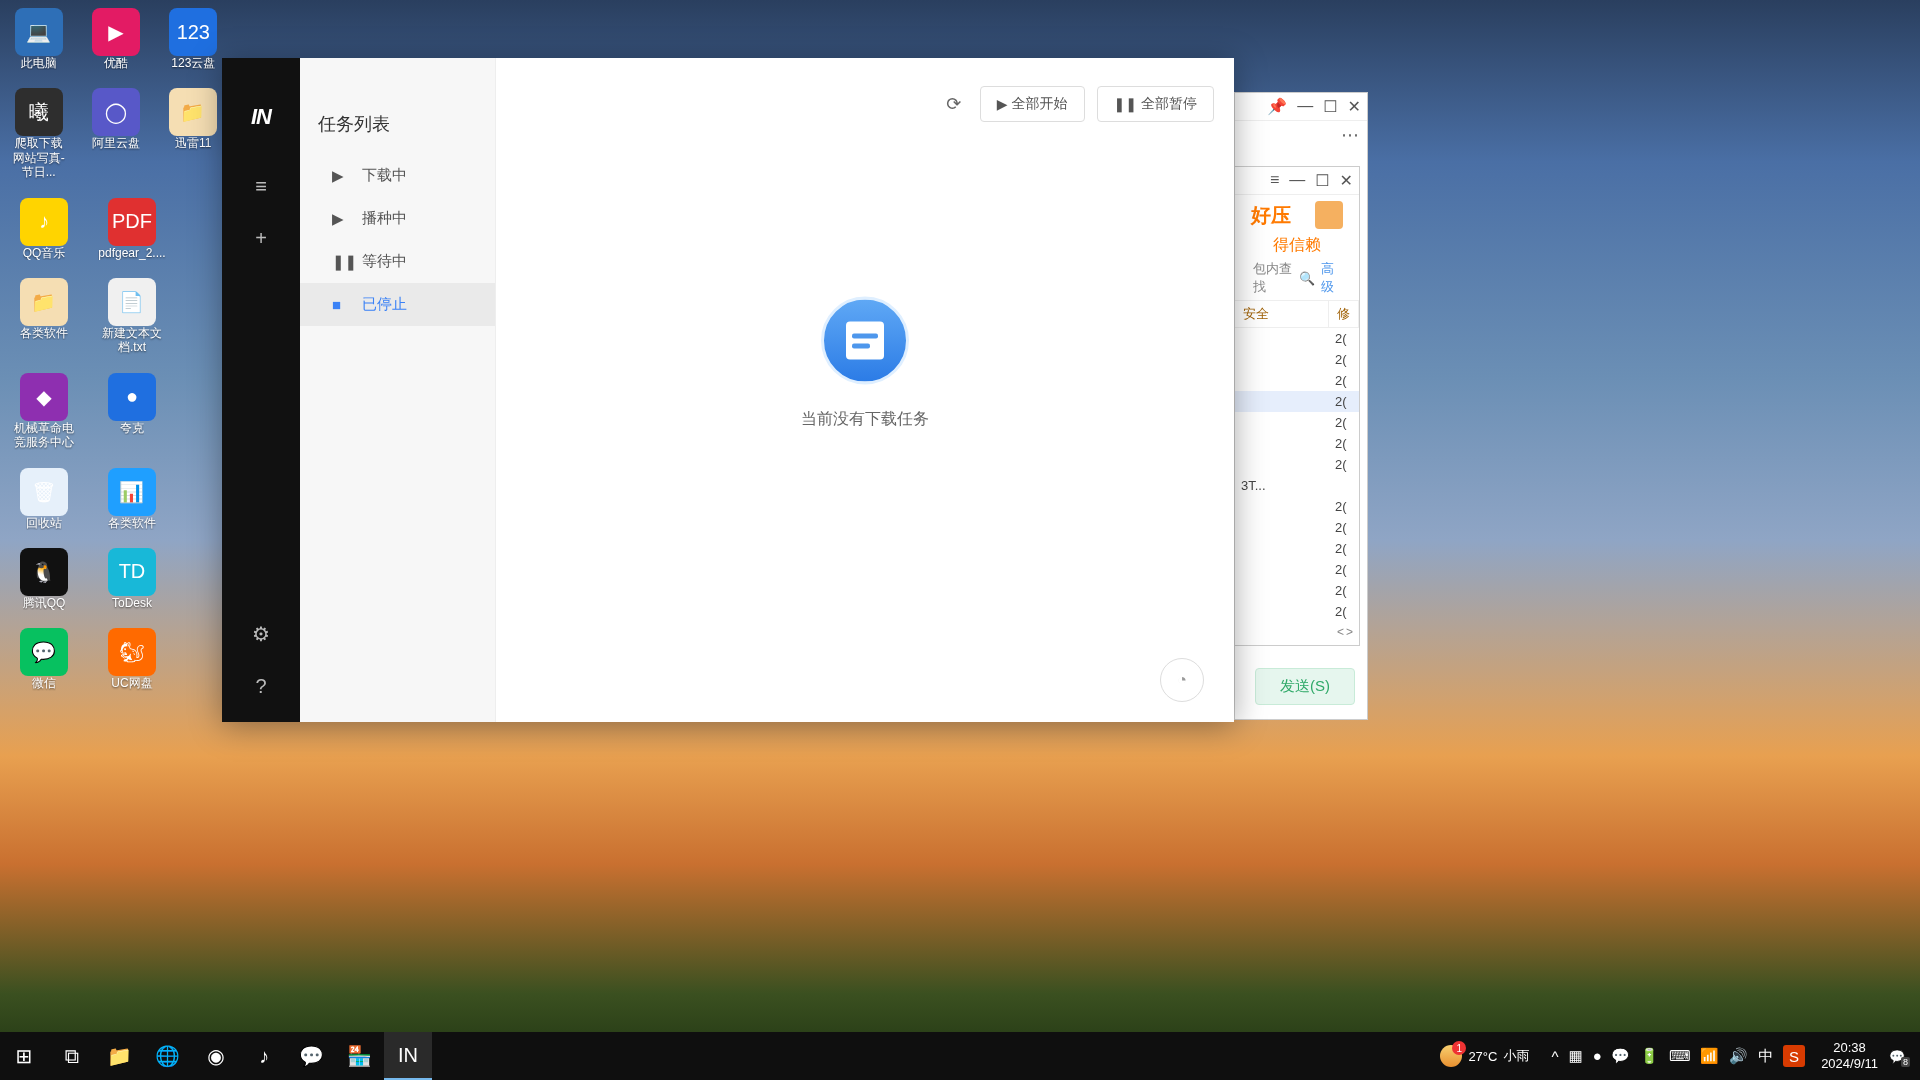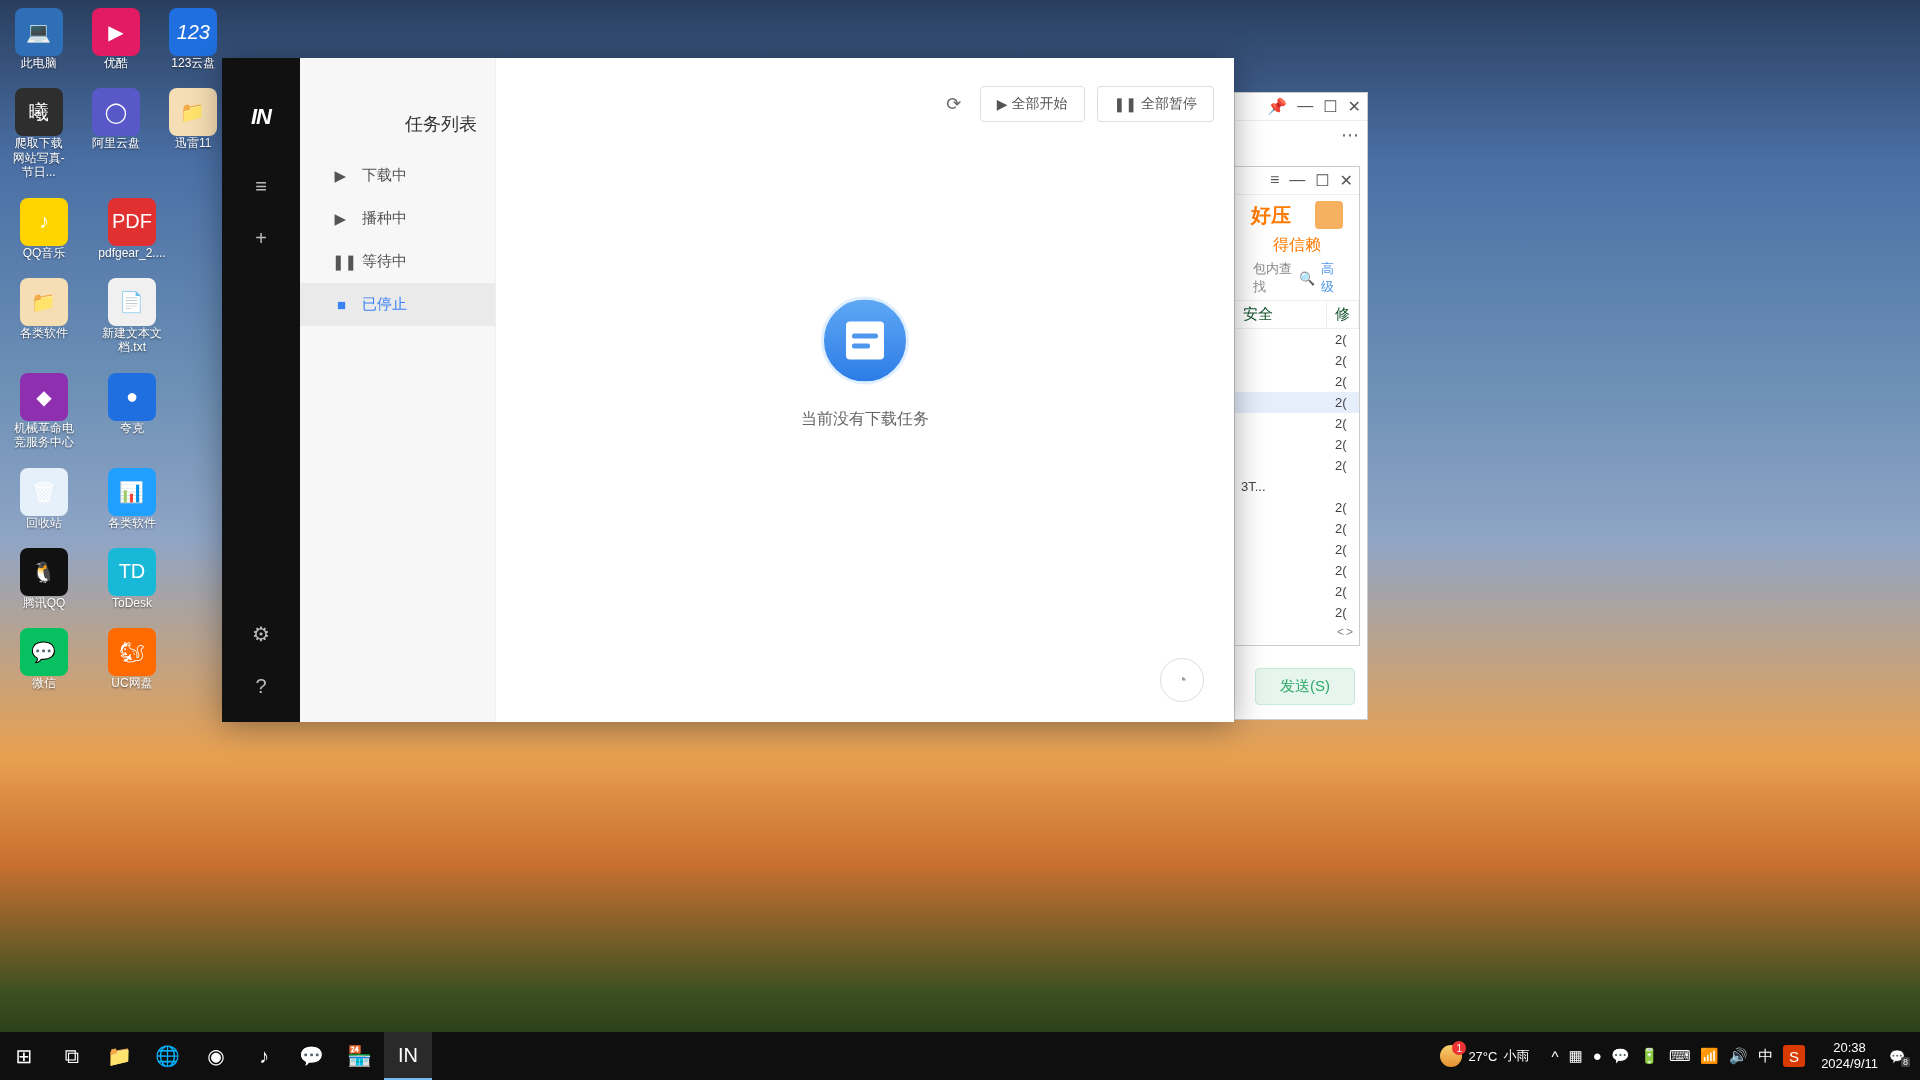--- a/index.html
+++ b/index.html
@@ -20,21 +20,21 @@
   position: absolute; left: 222px; top: 58px; width: 1012px; height: 664px;
   background: #fff; box-shadow: 0 4px 30px rgba(0,0,0,.35);
   display: flex;
 }
 .app .wctrl { position: absolute; top: 4px; right: 0; display:flex; }
 .app .wctrl span { width: 46px; height: 24px; display:flex; align-items:center; justify-content:center; color:#888; font-size:14px; cursor:pointer; }
 .app-sidebar { width: 78px; background: #111; display:flex; flex-direction:column; align-items:center; padding-top: 46px; }
 .app-sidebar .logo { color:#fff; font-weight:bold; font-style:italic; font-size:22px; letter-spacing:-1px; margin-bottom: 30px; }
 .app-sidebar .sbtn { width:36px; height:36px; display:flex; align-items:center; justify-content:center; color:#bbb; font-size:20px; margin: 8px 0; cursor:pointer; }
 .app-sidebar .sbtn.bottom { margin-top:auto; }
-.app-list { width: 196px; background:#f7f7f7; border-right:1px solid #eee; padding-top: 48px; text-align: right; }
+.app-list { width: 196px; background:#f7f7f7; border-right:1px solid #eee; padding-top: 48px; }
 .app-list .listtitle { padding: 6px 18px 18px; font-size:18px; color:#333; }
 .app-list .litem { display:flex; align-items:center; gap:16px; padding: 12px 20px 12px 32px; font-size:15px; color:#555; cursor:pointer; }
 .app-list .litem.active { background:#eaeaea; color:#3b82f6; }
 .app-list .litem .glyph { width:14px; display:inline-block; }
 .app-main { flex:1; position:relative; background:#fff; }
 .app-main .toolbar { position:absolute; top:28px; right:20px; display:flex; align-items:center; gap:12px; }
 .app-main .toolbar .refresh { width:28px; height:28px; display:flex; align-items:center; justify-content:center; color:#666; cursor:pointer; font-size:18px; }
 .app-main .toolbar button { padding: 8px 16px; border:1px solid #ddd; background:#fff; border-radius:4px; font-size:14px; color:#555; cursor:pointer; display:flex; align-items:center; gap:4px; }
 .app-main .empty { position:absolute; top:46%; left:50%; transform:translate(-50%,-50%); text-align:center; }
 .empty .eicon { width:88px; height:88px; margin:0 auto 24px; border-radius:50%; background:linear-gradient(to bottom,#5fa8f5,#2c7ce6); display:flex; align-items:center; justify-content:center; border:3px solid #dfefff; }
@@ -54,21 +54,21 @@
 
 
 .bgwin2 { position:absolute; left:1234px; top:166px; width:126px; height:480px; background:#fff; border:1px solid #ccc; }
 .bgwin2 .bar { display:flex; justify-content:flex-end; padding:4px 6px; gap:10px; color:#555; font-size:16px; border-bottom:1px solid #eee; }
 .bgwin2 .logo2 { display:flex; align-items:center; justify-content:space-around; padding:6px 4px; }
 .bgwin2 .logo2 .txt { color:#ff7a00; font-weight:bold; font-size:20px; }
 .bgwin2 .logo2 .box { width:28px; height:28px; background:#f5b060; border-radius:4px; }
 .bgwin2 .srch { display:flex; align-items:center; padding:4px 18px; border-bottom:1px solid #eee; font-size:13px; color:#888; }
 .bgwin2 .srch .mag { color:#4e97ec; margin:0 6px; }
 .bgwin2 .srch .adv { color:#4e97ec; }
-.bgwin2 .hdr { display:flex; font-size:15px; color:#14532d; border-bottom:1px solid #eee; }
+.bgwin2 .hdr { display:flex; font-size:13px; color:#a16207; border-bottom:1px solid #eee; }
 .bgwin2 .hdr div { padding:4px 8px; border-right:1px solid #eee; }
 .bgwin2 .rows { font-size:13px; color:#444; }
 .bgwin2 .rows div { padding:3px 0 3px 100px; }
 .bgwin2 .rows .bt { padding-left: 6px; }
 .bgwin2 .sbx { position:absolute; bottom:6px; right:6px; display:flex; gap:2px; color:#888; font-size:12px; }
 
 
 .taskbar { position:absolute; left:0; bottom:0; width:100%; height:48px; background:#0f0f0f; display:flex; align-items:center; color:#fff; }
 .taskbar .tleft { display:flex; align-items:center; }
 .taskbar .tbtn { width:48px; height:48px; display:flex; align-items:center; justify-content:center; font-size:20px; cursor:pointer; }
@@ -91,21 +91,21 @@
     <div class="drow">
       <div class="dicon">
         <div class="ibox" style="background: rgb(46, 111, 183);">💻</div>
         <div class="ilabel">此电脑</div>
       </div>
       <div class="dicon">
         <div class="ibox" style="background: rgb(227, 27, 100);">▶</div>
         <div class="ilabel">优酷</div>
       </div>
       <div class="dicon">
-        <div class="ibox" style="background: rgb(31, 111, 224); font-style: italic;">123</div>
+        <div class="ibox" style="background: rgb(31, 111, 224);">123</div>
         <div class="ilabel">123云盘</div>
       </div>
     </div>
     <div class="drow">
       <div class="dicon">
         <div class="ibox" style="background: rgb(46, 46, 46);">曦</div>
         <div class="ilabel">爬取下载网站写真-节日...</div>
       </div>
       <div class="dicon">
         <div class="ibox" style="background: rgb(88, 88, 200);">◯</div>

